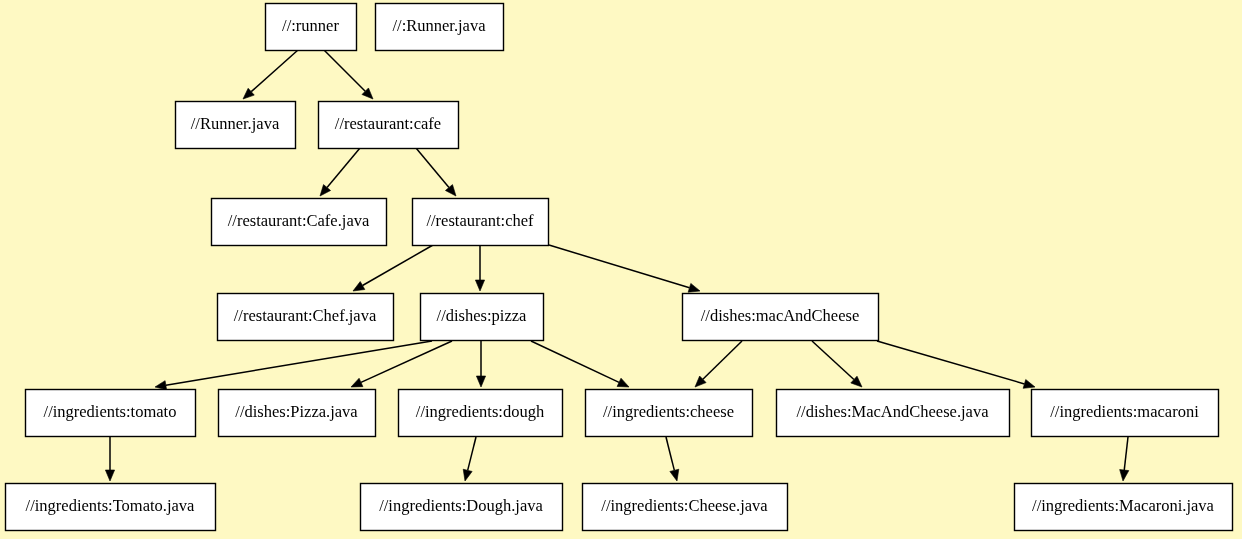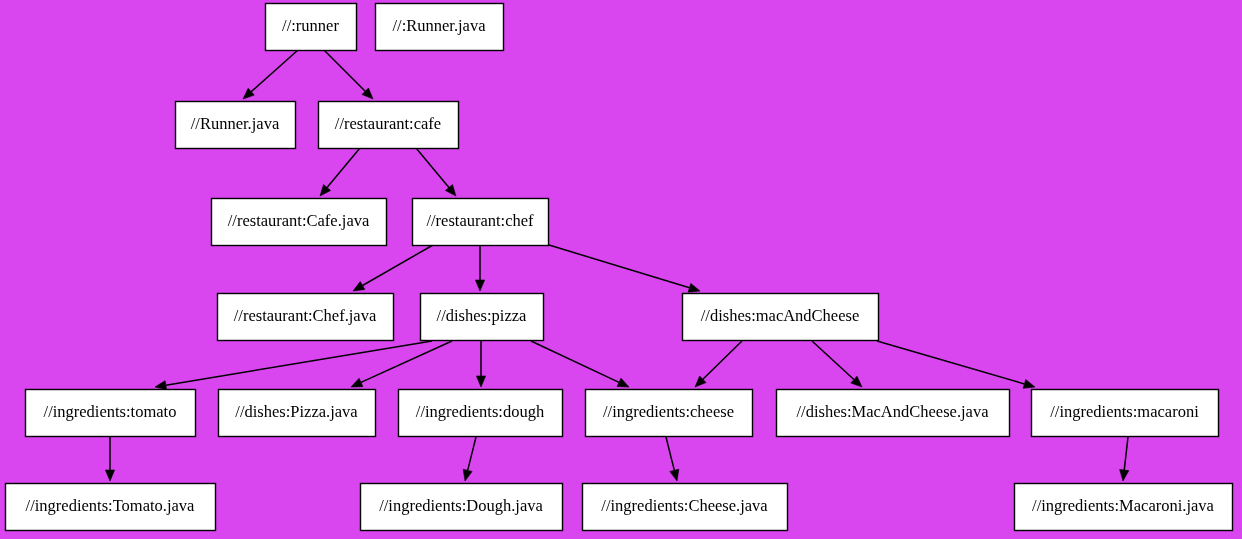--- a/index.html
+++ b/index.html
@@ -4,21 +4,21 @@
 <style>
   html, body {
     margin: 0;
     padding: 0;
     background: #ffffff;
   }
   #graph-root {
     position: relative;
     width: 1242px;
     height: 539px;
-    background: #d946ef;
+    background: #fef9c3;
     font-family: "Liberation Serif", "DejaVu Serif", serif;
     overflow: hidden;
   }
   svg#graph-canvas {
     position: absolute;
     top: 0;
     left: 0;
     width: 1242px;
     height: 539px;
     display: block;

